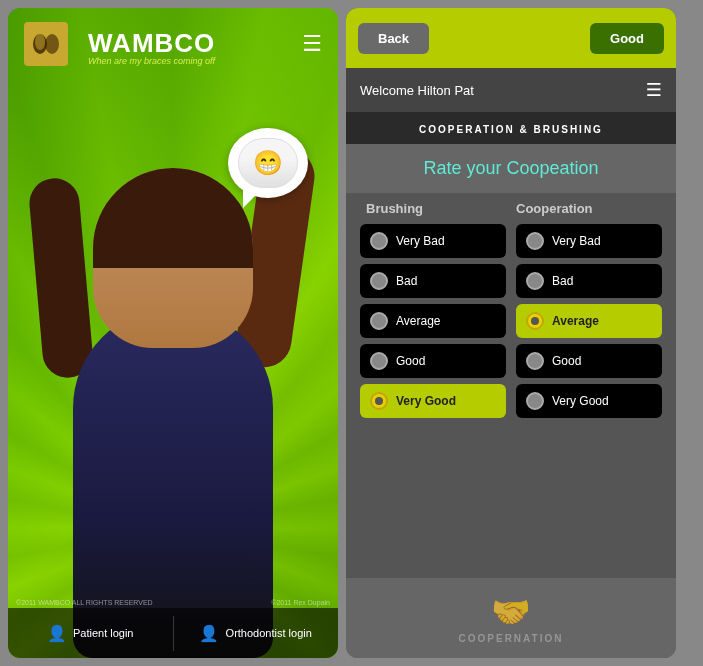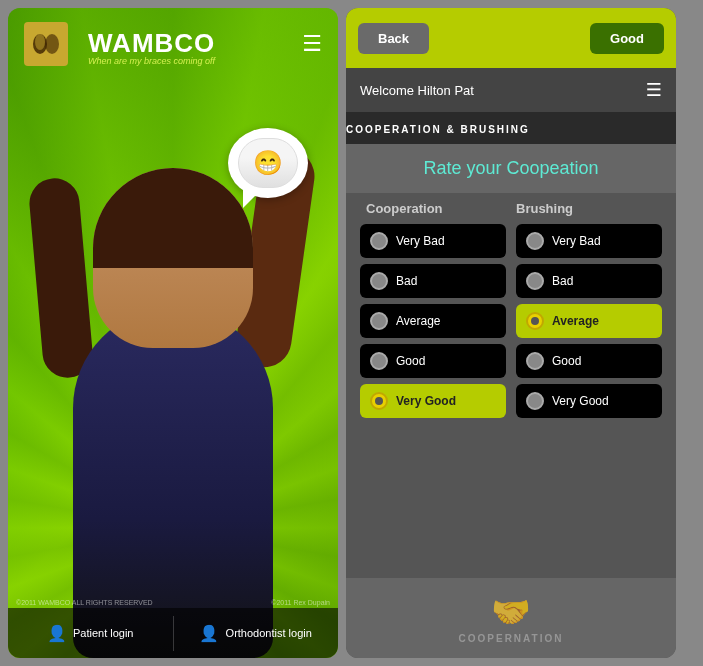--- a/index.html
+++ b/index.html
@@ -272,21 +272,21 @@
       color: white;
       font-size: 13px;
     }
     .hamburger-icon {
       color: white;
       font-size: 18px;
       cursor: pointer;
     }
     .section-header {
       background: #2a2a2a;
-      text-align: left;
+      text-align: center;
       padding: 7px 0;
     }
     .section-header-text {
       color: white;
       font-size: 10px;
       letter-spacing: 2px;
       font-weight: bold;
     }
     .rate-title {
       background: #666;
@@ -460,22 +460,22 @@
 
     <div class="section-header">
       <span class="section-header-text">COOPERATION &amp; BRUSHING</span>
     </div>
 
     <div class="rate-title">
       <span class="rate-title-text">Rate your Coopeation</span>
     </div>
 
     <div class="columns-header">
+      <span class="col-header">Brushing</span>
       <span class="col-header">Cooperation</span>
-      <span class="col-header">Brushing</span>
     </div>
 
     <div class="options-area">
 
       <div class="option-row">
         <div class="option-item">
           <div class="radio-circle"></div>
           <span class="option-label">Very Bad</span>
         </div>
         <div class="option-item">

